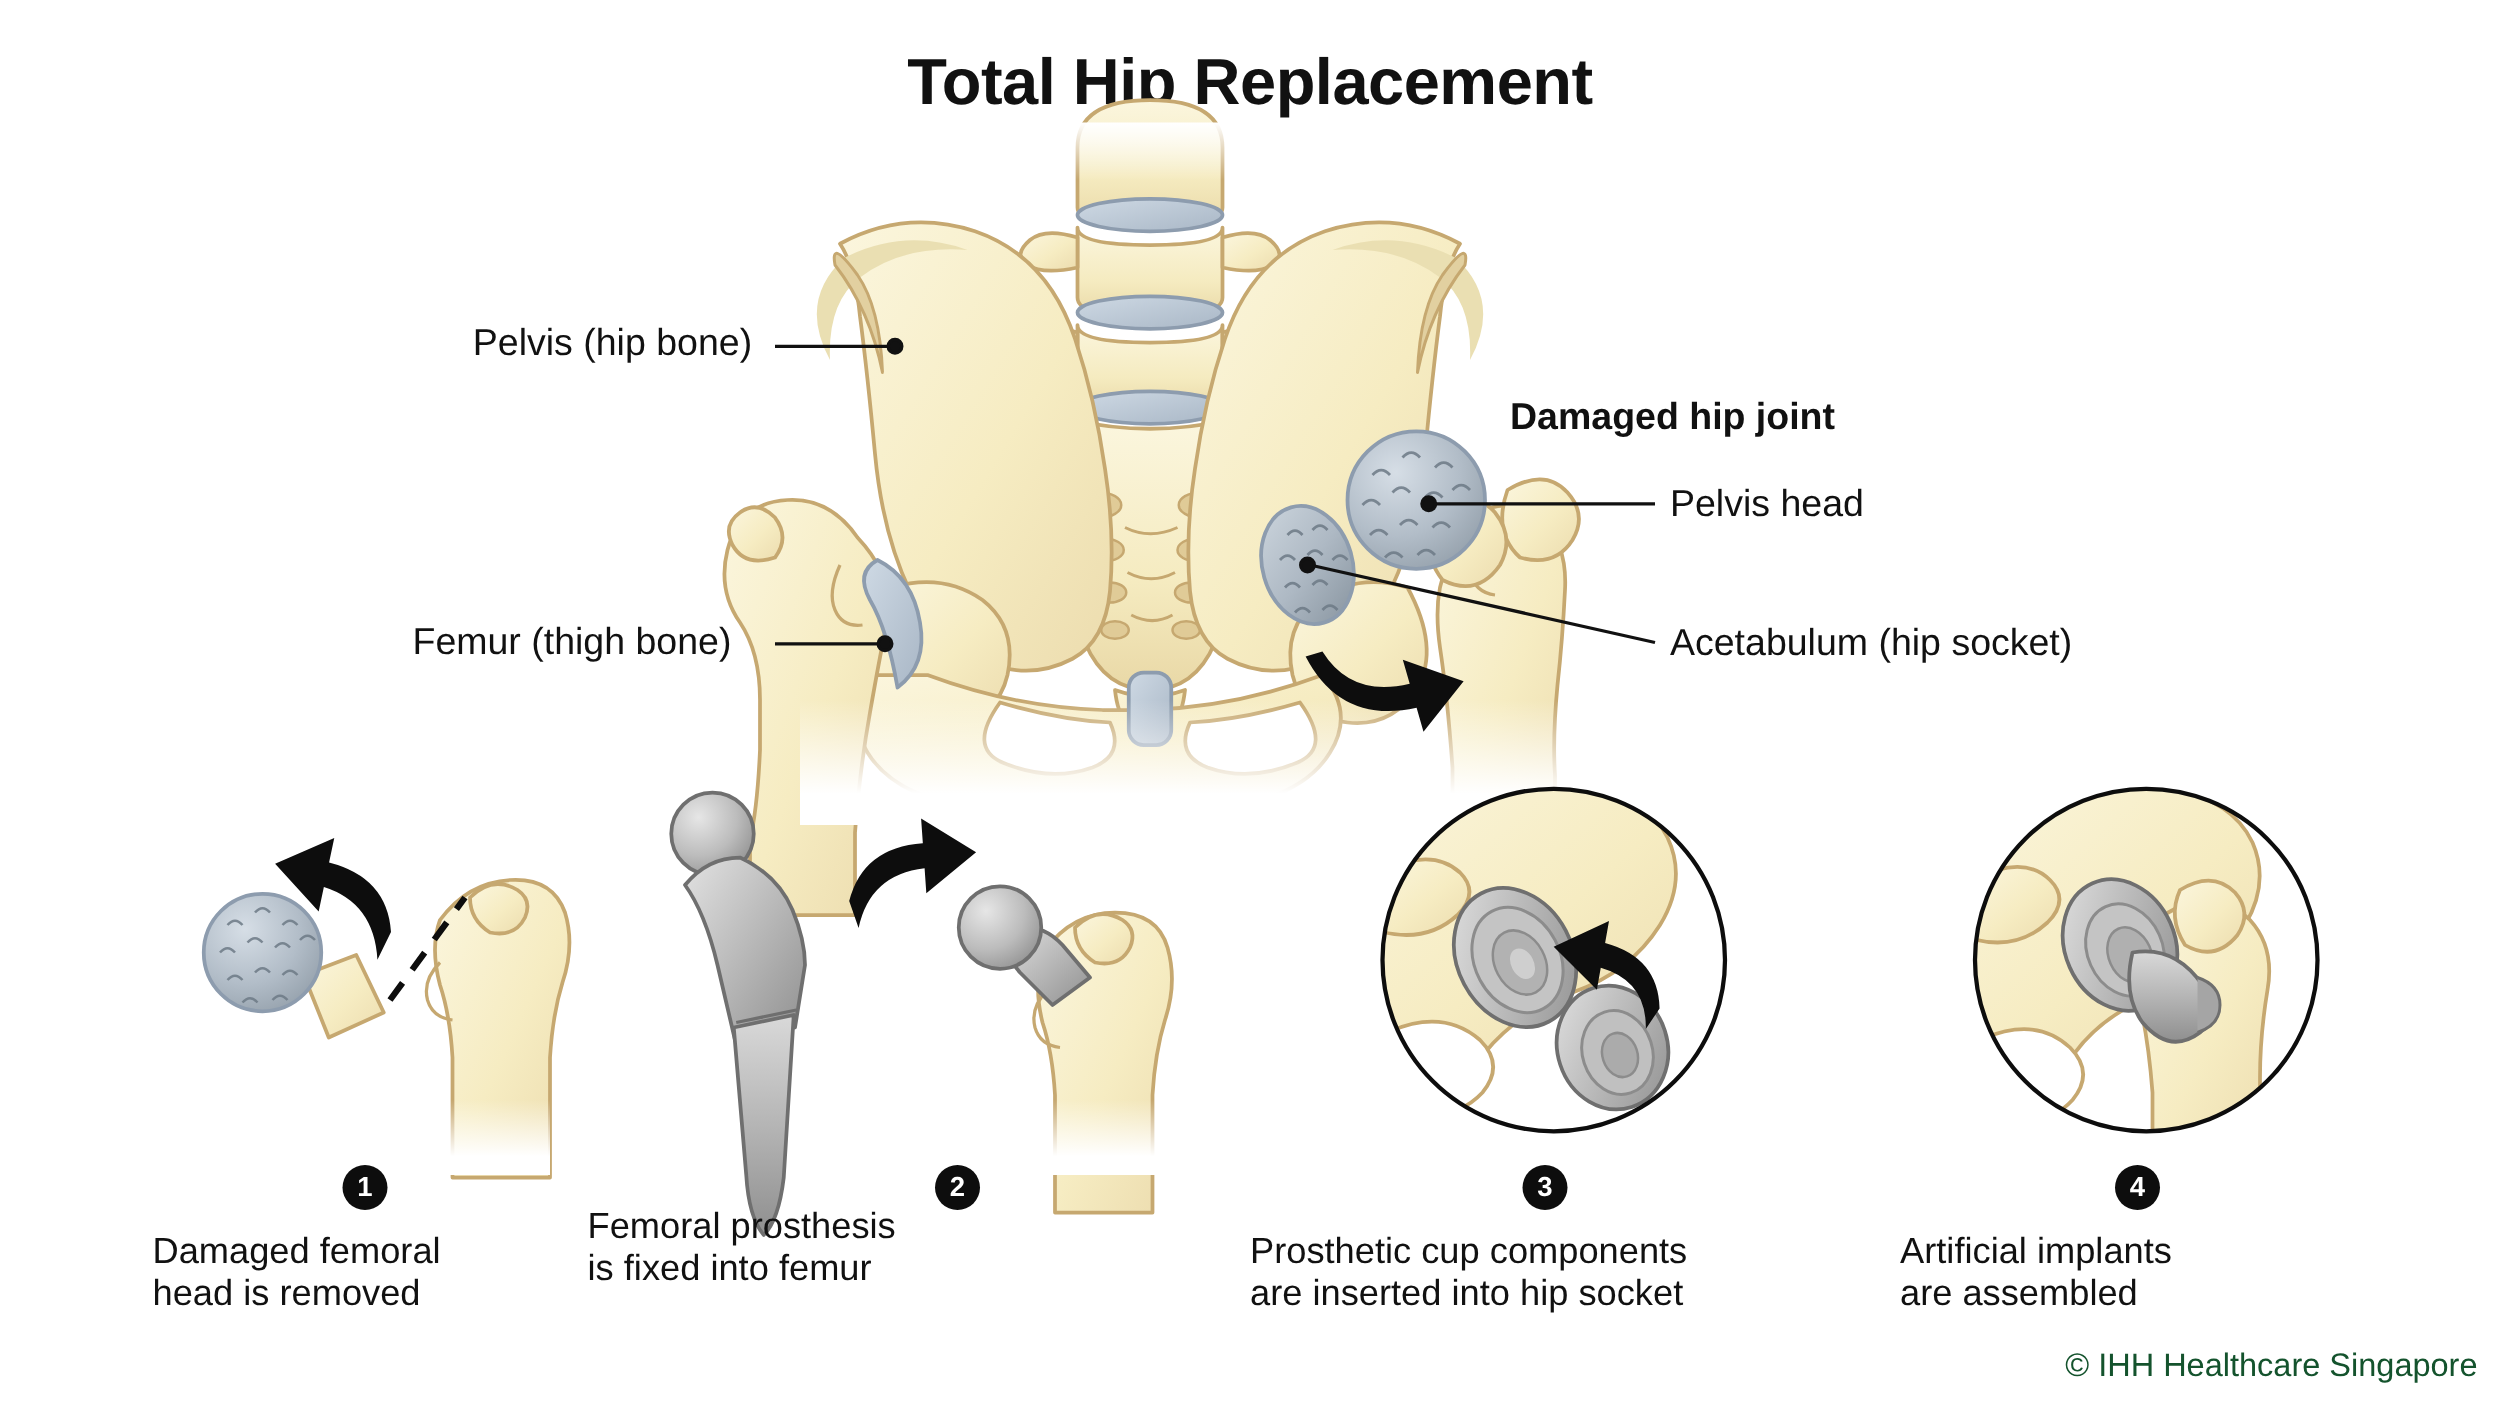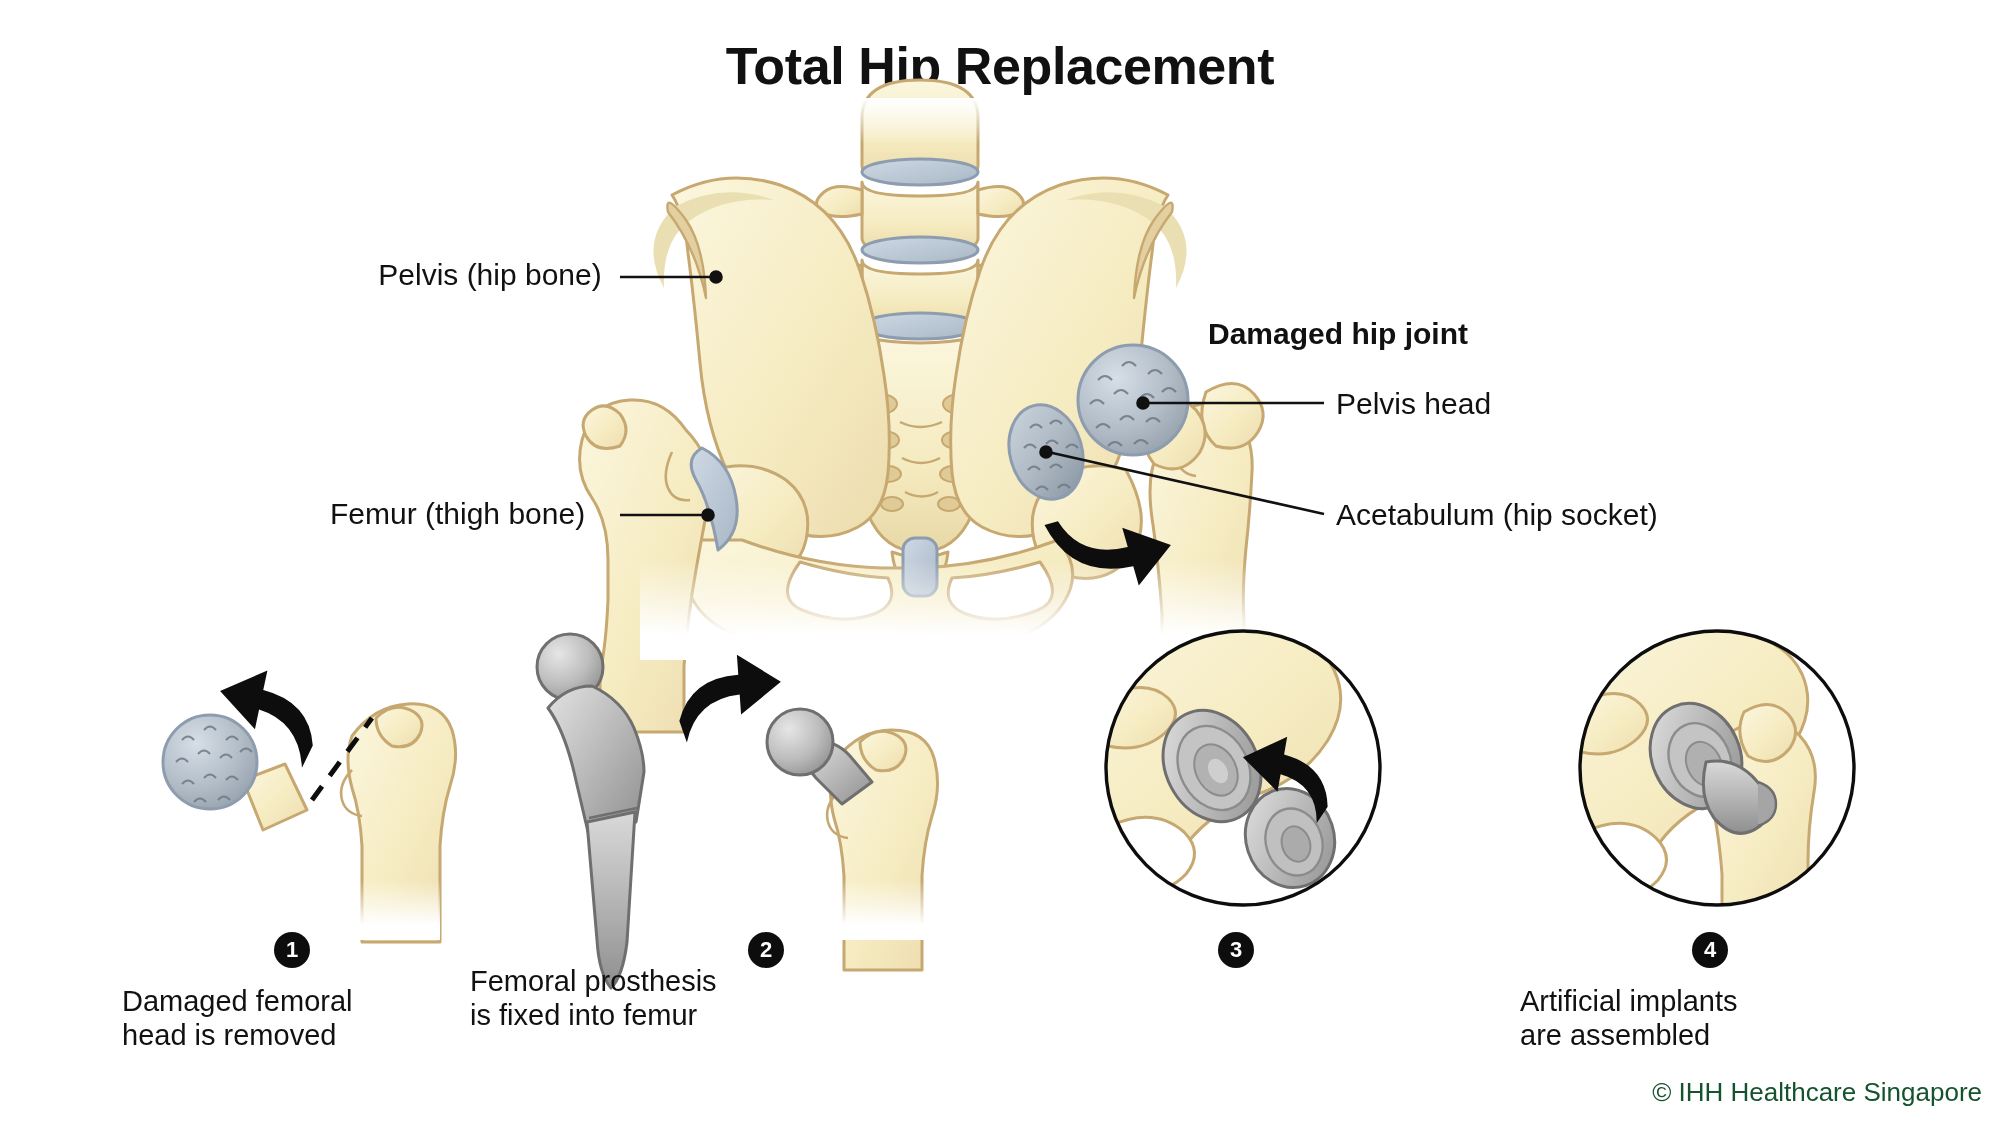--- a/index.html
+++ b/index.html
@@ -434,19 +434,23 @@
   <div class="badge" id="badge4">4</div>
 
   <div class="caption" id="cap1">
     <div>Damaged femoral</div>
     <div>head is removed</div>
   </div>
   <div class="caption" id="cap2">
     <div>Femoral prosthesis</div>
     <div>is fixed into femur</div>
   </div>
+  <div class="caption" id="cap3">
+    <div>Prosthetic cup components</div>
+    <div>are inserted into hip socket</div>
+  </div>
   <div class="caption" id="cap4">
     <div>Artificial implants</div>
     <div>are assembled</div>
   </div>
 
   <div id="copyright">© IHH Healthcare Singapore</div>
 </div>
 
 </body></html>

